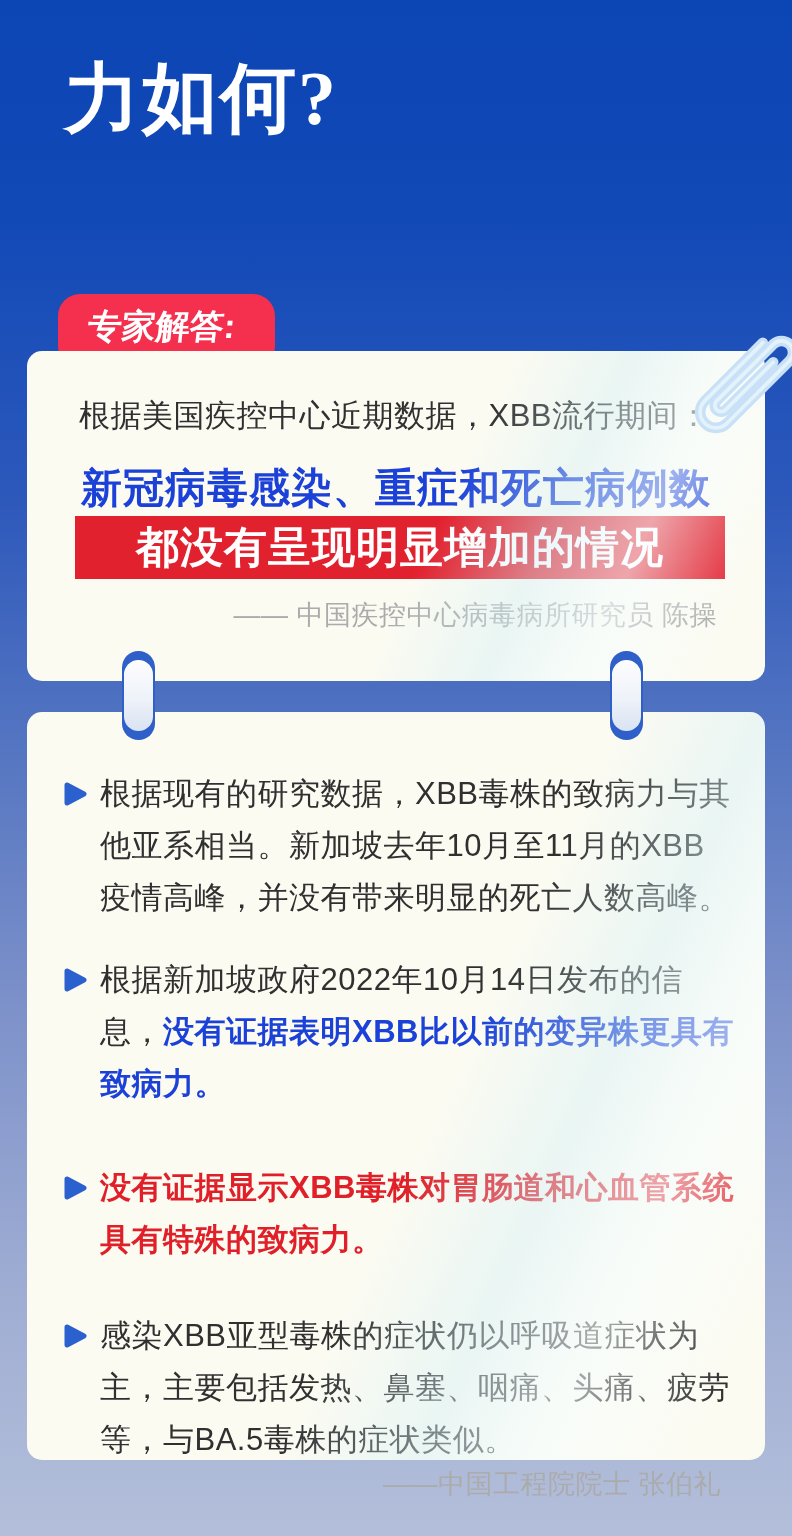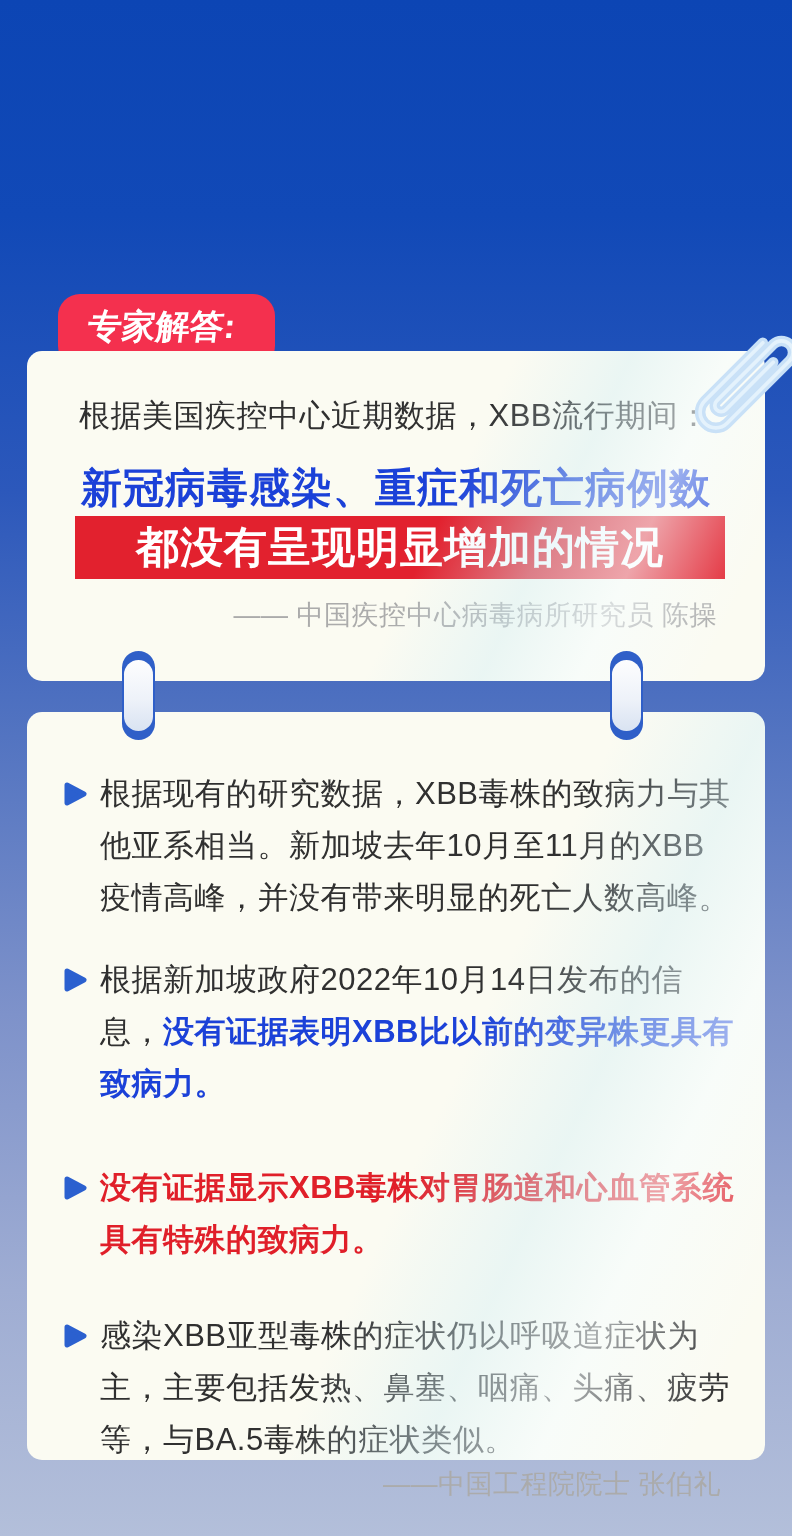--- a/index.html
+++ b/index.html
@@ -96,20 +96,21 @@
     position:absolute;left:664px;top:310px;width:150px;height:158px;z-index:6;
     transform:rotate(45deg);
   }
 </style>
 </head>
 <body>
 
 <div class="poster">
 
   <div class="title">
+    <div>力如何?</div>
   </div>
 
   <div class="badge">
     <span class="badge-inner">专家解答:</span>
   </div>
 
   <div class="card card1">
     <div class="intro">根据美国疾控中心近期数据，XBB流行期间：</div>
     <div class="headline-blue">新冠病毒感染、重症和死亡病例数</div>
     <div class="red-band">都没有呈现明显增加的情况</div>

